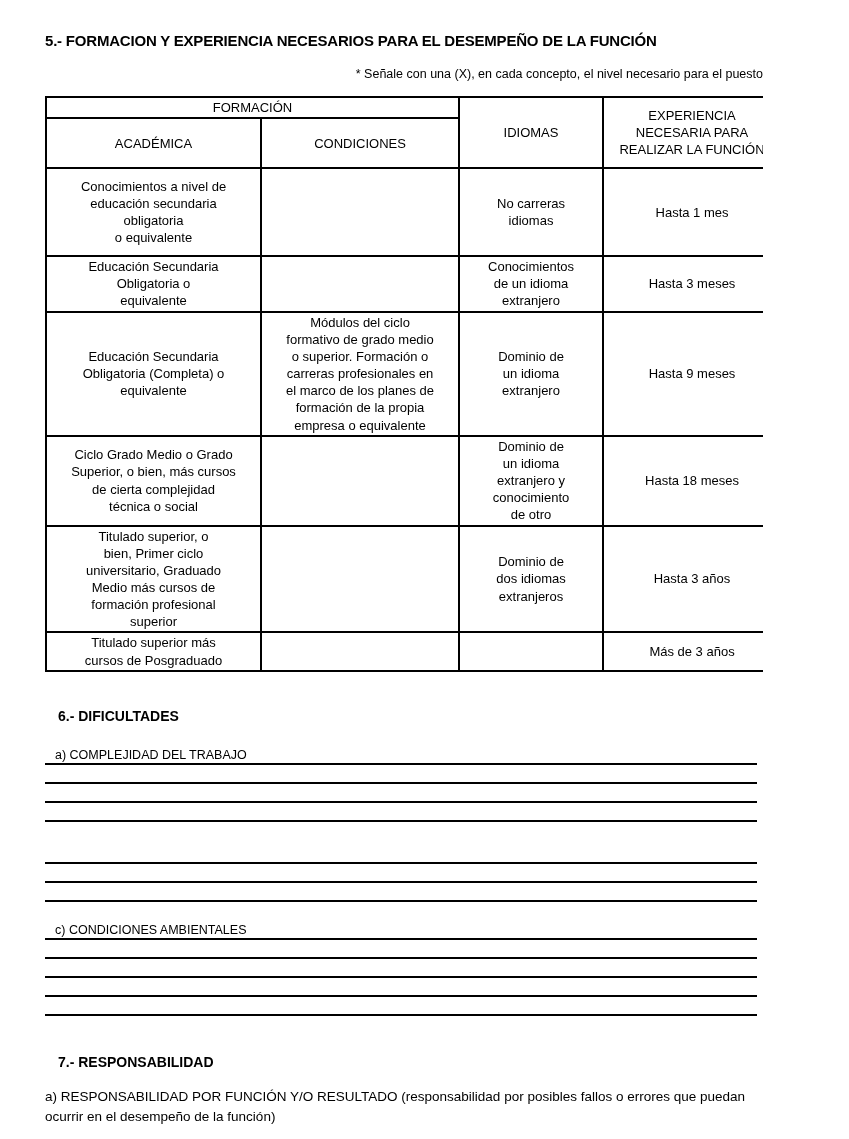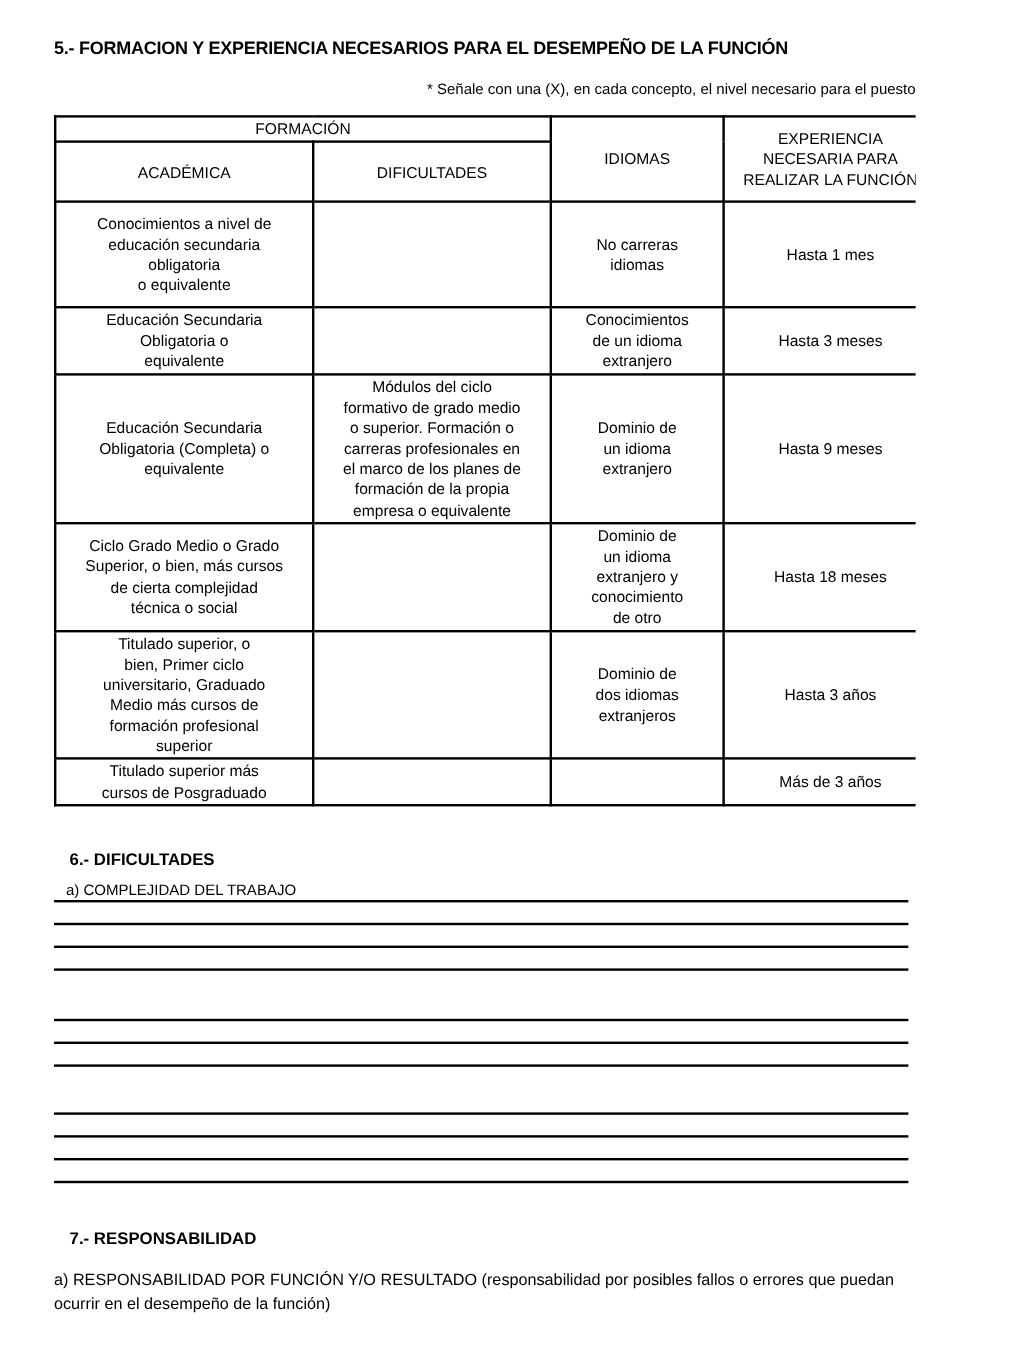--- a/index.html
+++ b/index.html
@@ -46,21 +46,21 @@
   }
   .heading {
     font-size: 14px;
     font-weight: bold;
     line-height: 17px;
     margin: 0 0 0 13px;
   }
   .h6 { margin-top: 36px; }
   .h7 { margin-top: 38px; }
   .sub { width: 712px; }
-  .sub-a { margin-top: 10px; }
+  .sub-a { margin-top: 23px; }
   .sub-b { margin-top: 23px; }
   .sub-c { margin-top: 21px; }
   .label-row {
     font-size: 12.5px;
     line-height: 14px;
     padding: 0 0 1px 10px;
     border-bottom: 2px solid #000;
   }
   .rline {
     height: 19px;
@@ -93,21 +93,21 @@
     <tbody>
       <tr style="height:20px">
         <td colspan="2">FORMACIÓN</td>
         <td rowspan="2">IDIOMAS</td>
         <td rowspan="2">EXPERIENCIA
 NECESARIA PARA
 REALIZAR LA FUNCIÓN</td>
       </tr>
       <tr style="height:50px">
         <td>ACADÉMICA</td>
-        <td>DIFICULTADES</td>
+        <td>CONDICIONES</td>
       </tr>
 
       <tr style="height:88px">
         <td>Conocimientos a nivel de
 educación secundaria
 obligatoria
 o equivalente</td>
         <td></td>
         <td>No carreras
 idiomas</td>
@@ -185,20 +185,21 @@
       <div class="rline"></div>
     </div>
 
     <div class="sub sub-b">
       <div class="rline"></div>
       <div class="rline"></div>
       <div class="rline"></div>
     </div>
 
     <div class="sub sub-c">
+      <div class="label-row">c) CONDICIONES AMBIENTALES</div>
       <div class="rline"></div>
       <div class="rline"></div>
       <div class="rline"></div>
       <div class="rline"></div>
     </div>
   </div>
 
   <div>
     <h2 class="heading h7">7.- RESPONSABILIDAD</h2>
     <div class="para">a) RESPONSABILIDAD POR FUNCIÓN Y/O RESULTADO (responsabilidad por posibles fallos o errores que puedan

